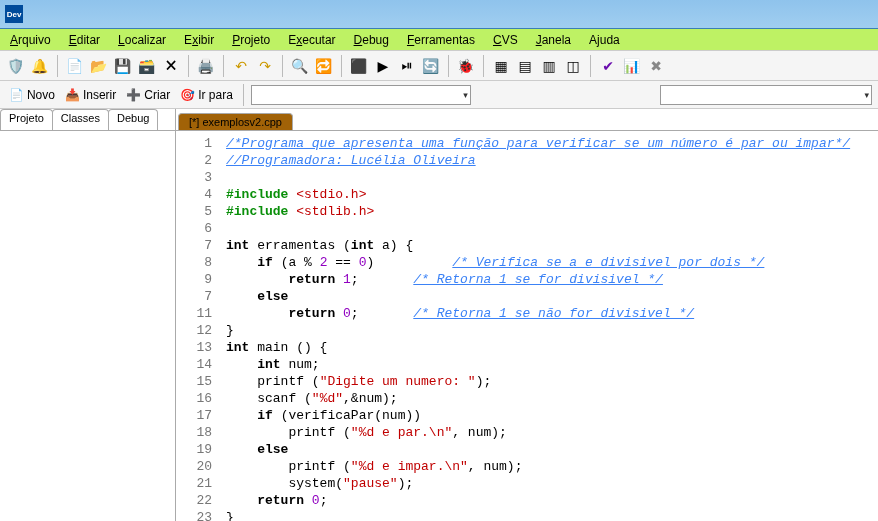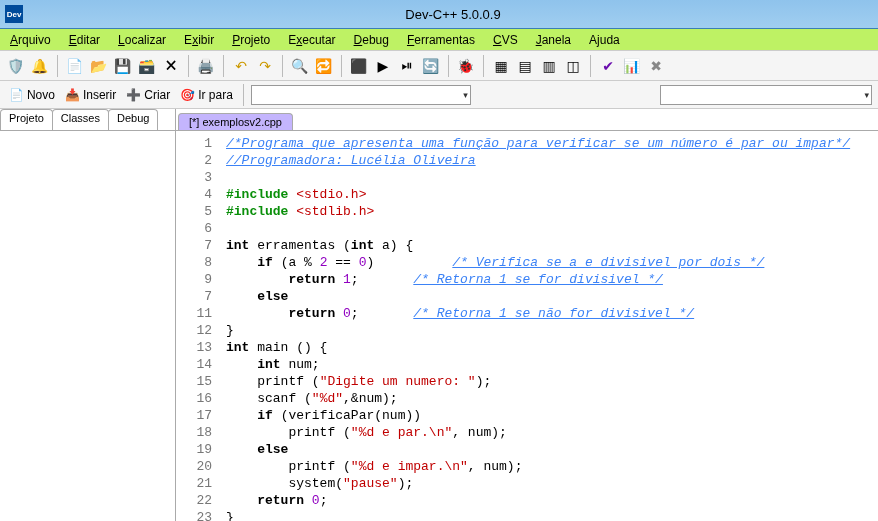--- a/index.html
+++ b/index.html
@@ -18,36 +18,35 @@
 .combo { height: 20px; background: #fff; border: 1px solid #999; display: inline-flex; align-items: center; justify-content: flex-end; padding-right: 2px; }
 .combo .arrow { font-size: 9px; color: #333; }
 .main { display: flex; height: 412px; }
 .left { width: 176px; border-right: 1px solid #aaa; background: #fff; }
 .tabs-left { display: flex; height: 22px; border-bottom: 1px solid #aaa; }
 .tab-l { padding: 2px 8px; border: 1px solid #aaa; border-bottom: none; background: #fff; border-top-left-radius: 4px; border-top-right-radius: 4px; margin-right: -1px; font-size: 11px; }
 .tab-l.active { background: #fff; position: relative; z-index: 1; }
 .left-body { height: 388px; background: #fff; }
 .right { flex: 1; display: flex; flex-direction: column; }
 .filetab-row { height: 22px; display: flex; align-items: flex-end; padding-left: 2px; border-bottom: 1px solid #aaa; }
-.filetab { padding: 2px 10px; border: 1px solid #aaa; border-bottom: none; background: #c4b5fd; border-top-left-radius: 4px; border-top-right-radius: 4px; font-size: 11px; }
+.filetab { padding: 2px 10px; border: 1px solid #aaa; border-bottom: none; background: #a16207; border-top-left-radius: 4px; border-top-right-radius: 4px; font-size: 11px; }
 .editor { flex: 1; display: flex; font-family: "Courier New", monospace; font-size: 13px; overflow: auto; background: #fff; }
 .gutter { width: 44px; text-align: right; color: #777; padding: 4px 8px 4px 0; user-select: none; line-height: 17px; }
 .code { flex: 1; padding: 4px 6px; white-space: pre; line-height: 17px; }
 .c-comment { color: #3b82f6; font-style: italic; text-decoration: underline; }
 .c-green { color: #0a8f0a; font-weight: bold; }
 .c-key { font-weight: bold; color: #000; }
 .c-str { color: #c00000; }
 .c-num { color: #9000c0; }
 </style>
 </head>
 <body>
 
 <div class="titlebar">
   <span class="appicon">Dev</span>
-  <span class="title">Dev-C++ 5.0.0.9</span>
 </div>
 
 <div class="menubar">
   <span><u>A</u><span>rquivo</span></span>
   <span><u>E</u>ditar</span>
   <span><u>L</u>ocalizar</span>
   <span>E<u>x</u>ibir</span>
   <span><u>P</u>rojeto</span>
   <span>E<u>x</u>ecutar</span>
   <span><u>D</u>ebug</span>

